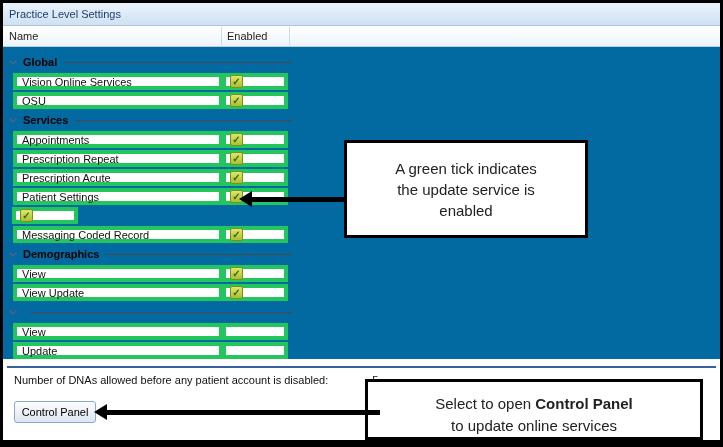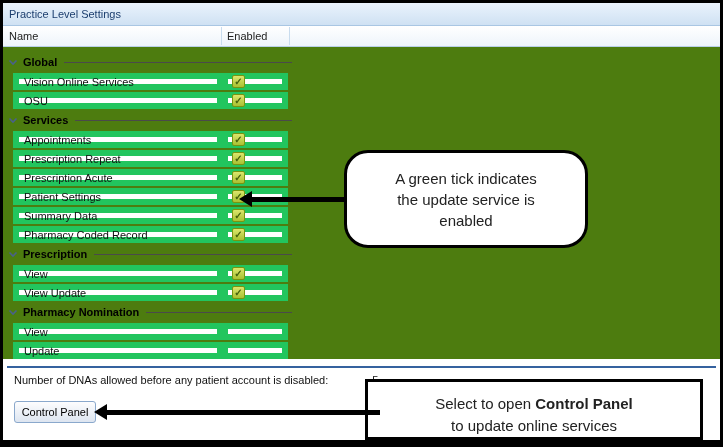--- a/index.html
+++ b/index.html
@@ -21,27 +21,27 @@
   .colhead {
     position:absolute; left:0; right:0; top:23px; height:21px;
     background:linear-gradient(#ffffff,#eef4fb);
     border-bottom:1px solid #b9d0e8; font-size:11px; color:#222;text-align:center;
   }
   .ch-name { position:absolute; left:6px; top:4px; }
   .ch-enabled { position:absolute; left:224px; top:4px; }
   .col-sep { position:absolute; top:1px; bottom:1px; width:1px; background:#c9dcee; }
   .s1 { left:218px; } .s2 { left:286px; }
   
-  .list { position:absolute; left:0; right:0; top:44px; padding-top:4px; background:#4d7c0f; }
+  .list { position:absolute; left:0; right:0; top:44px; padding-top:4px; background:#0369a1; }
   .group-row { height:18px; margin-top:2px; width:289px; display:flex; align-items:center; padding-left:5px; }
   .chev { margin-right:5px; flex:none; }
   .group-label { font-size:11px; font-weight:bold; color:#000; white-space:nowrap; }
   .group-line { flex:1; height:1px; background:#4a4a4a; margin-left:7px; }
   .item-row { height:17px; margin-top:2px; margin-left:10px; width:275px; display:flex; }
-  .cell { border:6px solid #22c55e; background:#fff; display:flex; align-items:center; font-size:11px; color:#111; }
+  .cell { border:4px solid #22c55e; background:#fff; display:flex; align-items:center; font-size:11px; color:#111; }
   .cell.name { width:210px; padding-left:5px; }
   .cell.enabled { width:66px; margin-left:-1px; padding-left:4px; }
   .tick {
     width:13px; height:13px; border:1px solid #7a940f; border-radius:2px;
     background:linear-gradient(#dce66c,#a9c132);
     display:flex; align-items:center; justify-content:center;
   }
   .tick::after { content:"✓"; font-size:10px; font-weight:bold; color:#44610b; line-height:1; }
   
   .footer-sep { position:absolute; left:4px; right:4px; top:363px; height:2px; background:#35629f; }
@@ -53,21 +53,21 @@
     background:linear-gradient(#fdfdfe,#dde5f0);
     display:flex; align-items:center; justify-content:center;
     font-size:11px; color:#000; cursor:pointer;
   }
   
   .callout {
     position:absolute; border:3px solid #000; background:#fff;
     display:flex; flex-direction:column; align-items:center; justify-content:center;
     text-align:center; font-size:15px; line-height:21px; color:#222;
   }
-  .callout1 { left:341px; top:147px; width:244px; height:98px;border-radius:24px; }
+  .callout1 { left:341px; top:137px; width:244px; height:98px; }
   .callout2 { left:362px; top:376px; width:338px; height:61px; line-height:22px;justify-content:flex-end; }
   
   .arrow-shaft { position:absolute; height:5px; background:#000; }
   .a1 { left:249px; top:194px; width:92px; }
   .a2 { left:104px; top:407px; width:273px; }
   .arrow-head { position:absolute; width:0; height:0; border-top:8px solid transparent; border-bottom:8px solid transparent; border-right:13px solid #000; }
   .a1h { left:236px; top:188px; }
   .a2h { left:91px; top:401px; }
 </style>
 </head>
@@ -133,57 +133,55 @@
           <span class="tick"></span>
         </div>
     </div>
     <div class="item-row">
       <div class="cell name">Patient Settings</div>
       <div class="cell enabled">
           <span class="tick"></span>
         </div>
     </div>
     <div class="item-row">
-      <div class="cell name">Summary Data</div>
-      <div class="cell enabled">
-          <span class="tick"></span>
-        </div>
-    </div>
-    <div class="item-row">
-      <div class="cell name">Pharmacy Coded Record</div>
-      <div class="cell enabled">
-          <span class="tick"></span>
-        </div>
-    </div>
-
-    <div class="group-row">
-      <svg class="chev" width="10" height="7" viewBox="0 0 10 7">
-          <polyline points="1.5,1.5 5,5 8.5,1.5" fill="none" stroke="#49618c" stroke-width="1.6"></polyline>
-        </svg>
-      <span class="group-label">Prescription</span>
+      <div class="cell enabled">
+          <span class="tick"></span>
+        </div>
+    </div>
+    <div class="item-row">
+      <div class="cell name">Messaging Coded Record</div>
+      <div class="cell enabled">
+          <span class="tick"></span>
+        </div>
+    </div>
+
+    <div class="group-row">
+      <svg class="chev" width="10" height="7" viewBox="0 0 10 7">
+          <polyline points="1.5,1.5 5,5 8.5,1.5" fill="none" stroke="#49618c" stroke-width="1.6"></polyline>
+        </svg>
+      <span class="group-label">Demographics</span>
       <span class="group-line"></span>
     </div>
     <div class="item-row">
       <div class="cell name">View</div>
       <div class="cell enabled">
           <span class="tick"></span>
         </div>
     </div>
     <div class="item-row">
       <div class="cell name">View Update</div>
       <div class="cell enabled">
           <span class="tick"></span>
         </div>
     </div>
 
     <div class="group-row">
       <svg class="chev" width="10" height="7" viewBox="0 0 10 7">
           <polyline points="1.5,1.5 5,5 8.5,1.5" fill="none" stroke="#49618c" stroke-width="1.6"></polyline>
         </svg>
-      <span class="group-label">Pharmacy Nomination</span>
       <span class="group-line"></span>
     </div>
     <div class="item-row">
       <div class="cell name">View</div>
       <div class="cell enabled"></div>
     </div>
     <div class="item-row">
       <div class="cell name">Update</div>
       <div class="cell enabled"></div>
     </div>

